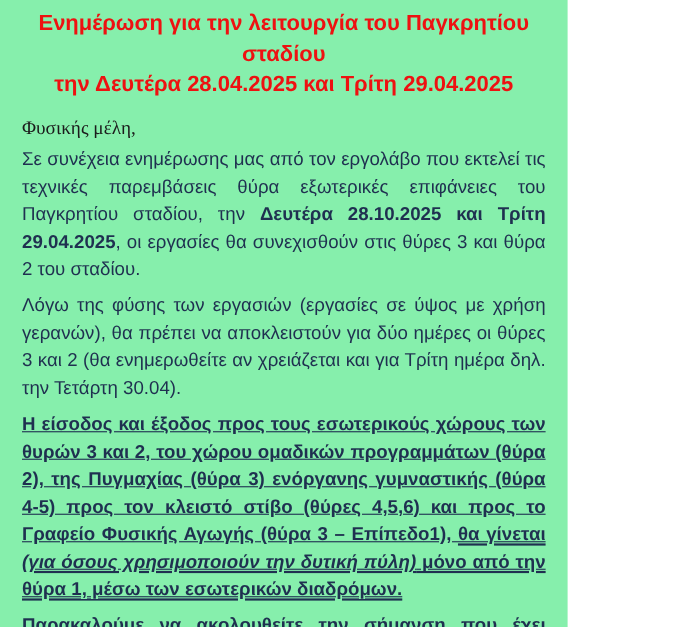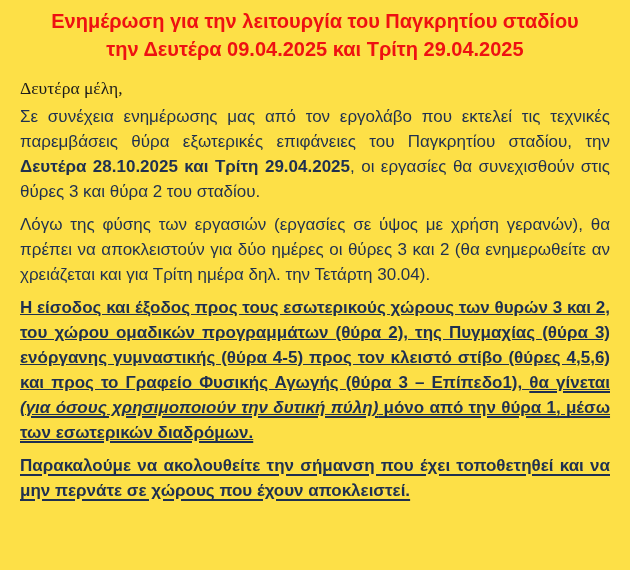--- a/index.html
+++ b/index.html
@@ -2,24 +2,24 @@
 <html><head>
 <meta charset="utf-8">
 <style>
   html, body {
     margin: 0;
     padding: 0;
     background: #ffffff;
   }
   .page {
     position: relative;
-    width: 630px;
+    width: 516px;
     height: 570px;
     overflow: hidden;
-    background: #fde047;
+    background: #86efac;
     box-sizing: border-box;
     padding: 7px 20px 0 20px;
     font-family: "Liberation Sans", sans-serif;
   }
   .title {
     margin: 0 0 13px 0;
     text-align: center;
     font-size: 20px;
     font-weight: bold;
     line-height: 28px;
@@ -53,24 +53,24 @@
   }
   .i { font-style: italic; }
 </style>
 </head>
 <body>
 
 <div class="page">
 
   <h1 class="title">
     <span class="title-line">Ενημέρωση για την λειτουργία του Παγκρητίου σταδίου</span>
-    <span class="title-line">την Δευτέρα 09.04.2025 και Τρίτη 29.04.2025</span>
+    <span class="title-line">την Δευτέρα 28.04.2025 και Τρίτη 29.04.2025</span>
   </h1>
 
-  <p class="greeting">Δευτέρα μέλη,</p>
+  <p class="greeting">Φυσικής μέλη,</p>
 
   <p class="body-p"><span>Σε συνέχεια ενημέρωσης μας  από τον εργολάβο που εκτελεί τις τεχνικές παρεμβάσεις θύρα εξωτερικές επιφάνειες του Παγκρητίου σταδίου, την </span><span class="b">Δευτέρα 28.10.2025 και Τρίτη 29.04.2025</span><span>,  οι εργασίες θα συνεχισθούν στις θύρες 3 και θύρα 2 του σταδίου.</span></p>
 
   <p class="body-p">Λόγω της φύσης των εργασιών (εργασίες σε ύψος με χρήση γερανών), θα πρέπει να αποκλειστούν για δύο ημέρες οι θύρες 3 και 2   (θα ενημερωθείτε αν χρειάζεται και για Τρίτη ημέρα δηλ. την Τετάρτη 30.04).</p>
 
 
   <p class="body-p bold-p"><span>Η  είσοδος και  έξοδος  προς τους εσωτερικούς χώρους των θυρών 3 και 2, του χώρου ομαδικών προγραμμάτων (θύρα 2), της Πυγμαχίας (θύρα 3) ενόργανης γυμναστικής (θύρα 4-5) προς τον κλειστό στίβο (θύρες 4,5,6) και προς το Γραφείο Φυσικής Αγωγής (θύρα 3 – Επίπεδο1), </span><span class="u">θα γίνεται </span><span class="u i">(για όσους χρησιμοποιούν την δυτική πύλη)</span><span class="u"> μόνο από την θύρα 1, μέσω των εσωτερικών διαδρόμων.</span></p>
 
   <p class="body-p bold-p u last">Παρακαλούμε να ακολουθείτε την σήμανση που έχει τοποθετηθεί και να μην περνάτε σε χώρους που  έχουν αποκλειστεί.</p>
 

